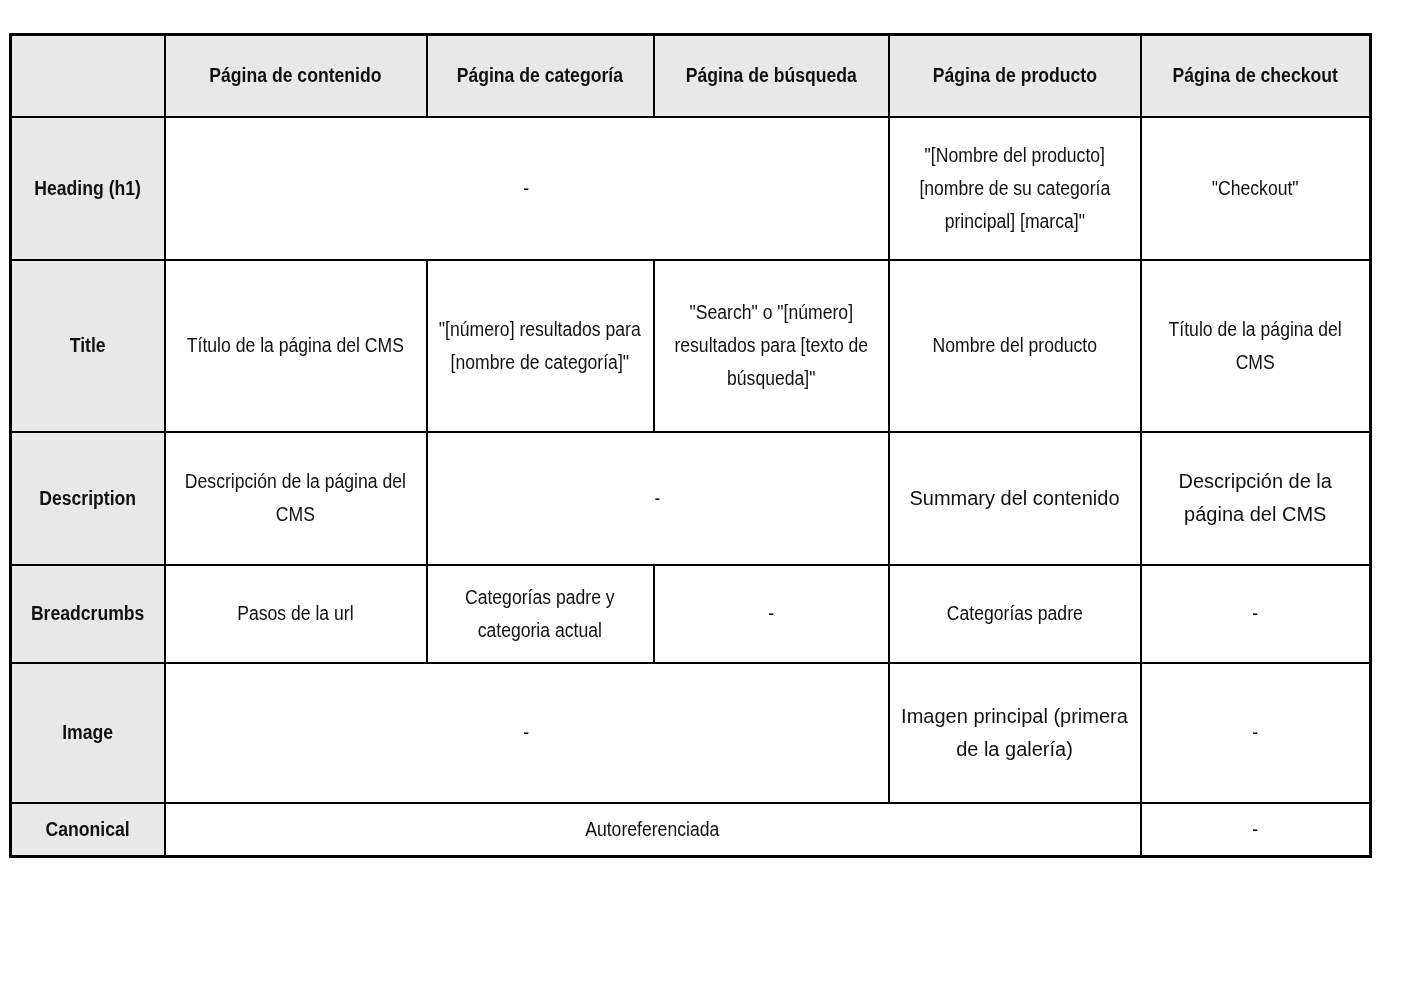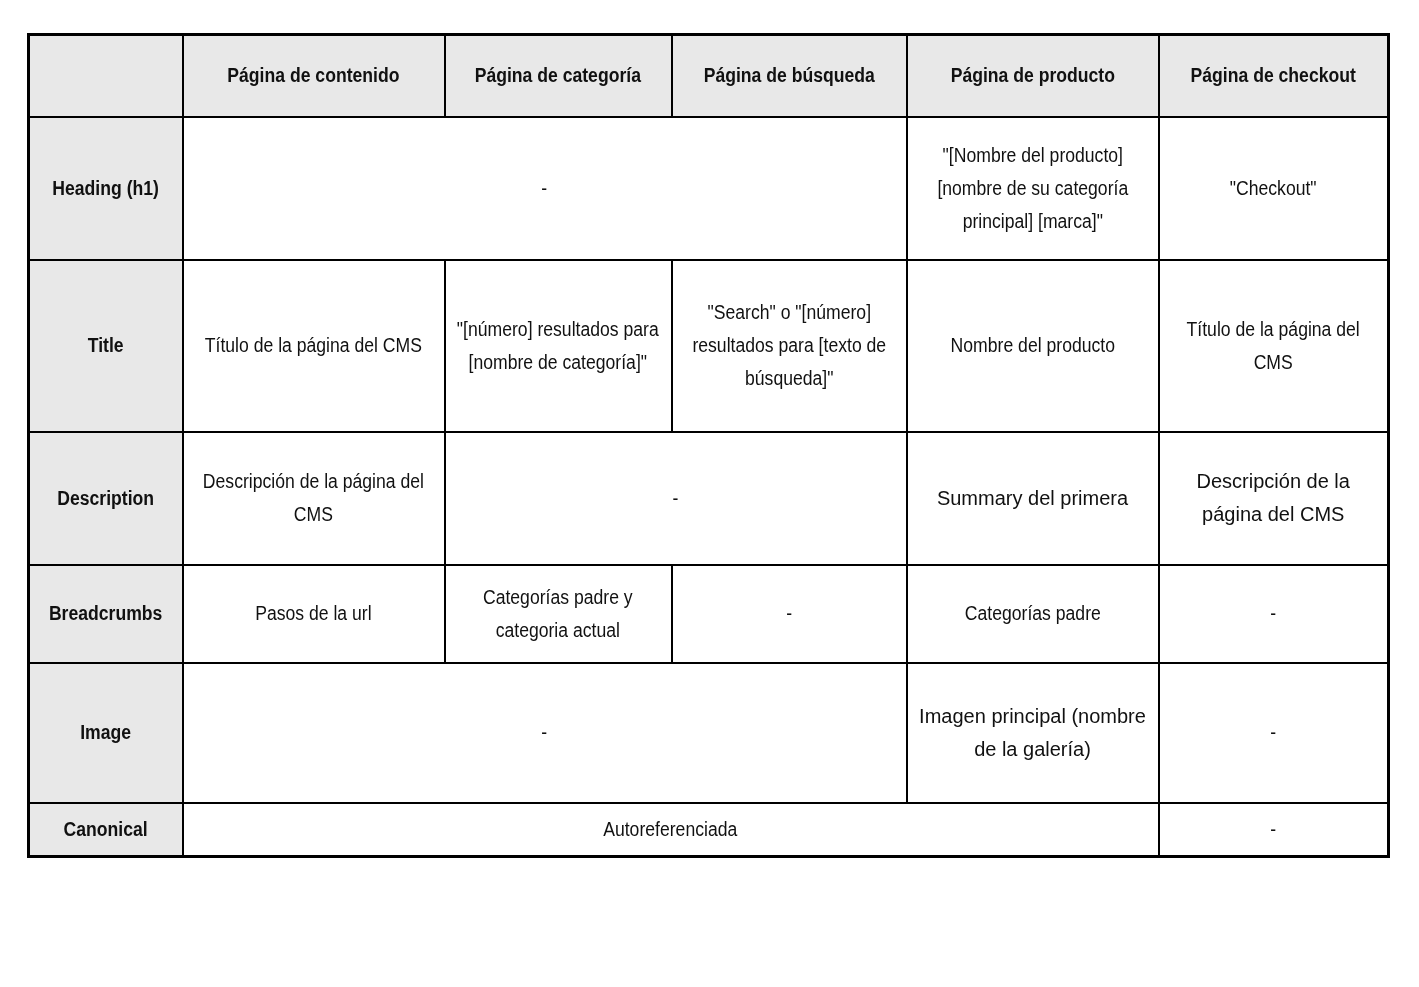--- a/index.html
+++ b/index.html
@@ -13,21 +13,21 @@
   }
   .page {
     position: relative;
     width: 1419px;
     height: 987px;
     background: #ffffff;
     overflow: hidden;
   }
   table.seo {
     position: absolute;
-    left: 27px;
+    left: 9px;
     top: 33px;
     width: 1360px;
     border-collapse: collapse;
     table-layout: fixed;
     border: 3px solid #000000;
   }
   table.seo td, table.seo th {
     border: 2px solid #000000;
     text-align: center;
     vertical-align: middle;
@@ -90,37 +90,37 @@
       <td><span class="nr">"[número] resultados para [nombre de categoría]"</span></td>
       <td><span class="nr">"Search" o "[número] resultados para [texto de búsqueda]"</span></td>
       <td><span class="nr">Nombre del producto</span></td>
       <td><span class="nr">Título de la página del CMS</span></td>
     </tr>
 
     <tr style="height:133px">
       <th class="hd"><span class="nr">Description</span></th>
       <td><span class="nr">Descripción de la página del CMS</span></td>
       <td colspan="2"><span class="nr">-</span></td>
-      <td><span class="wd">Summary del primera</span></td>
+      <td><span class="wd">Summary del contenido</span></td>
       <td><span class="wd">Descripción de la página del CMS</span></td>
     </tr>
 
     <tr style="height:98px">
       <th class="hd"><span class="nr">Breadcrumbs</span></th>
       <td><span class="nr">Pasos de la url</span></td>
       <td><span class="nr">Categorías padre y categoria actual</span></td>
       <td><span class="nr">-</span></td>
       <td><span class="nr">Categorías padre</span></td>
       <td><span class="nr">-</span></td>
     </tr>
 
     <tr style="height:140px">
       <th class="hd"><span class="nr">Image</span></th>
       <td colspan="3"><span class="nr">-</span></td>
-      <td><span class="wd">Imagen principal (nombre de la galería)</span></td>
+      <td><span class="wd">Imagen principal (primera de la galería)</span></td>
       <td><span class="nr">-</span></td>
     </tr>
 
 
     <tr style="height:54px">
       <th class="hd"><span class="nr">Canonical</span></th>
       <td colspan="4"><span class="nr">Autoreferenciada</span></td>
       <td><span class="nr">-</span></td>
     </tr>
   </tbody>

